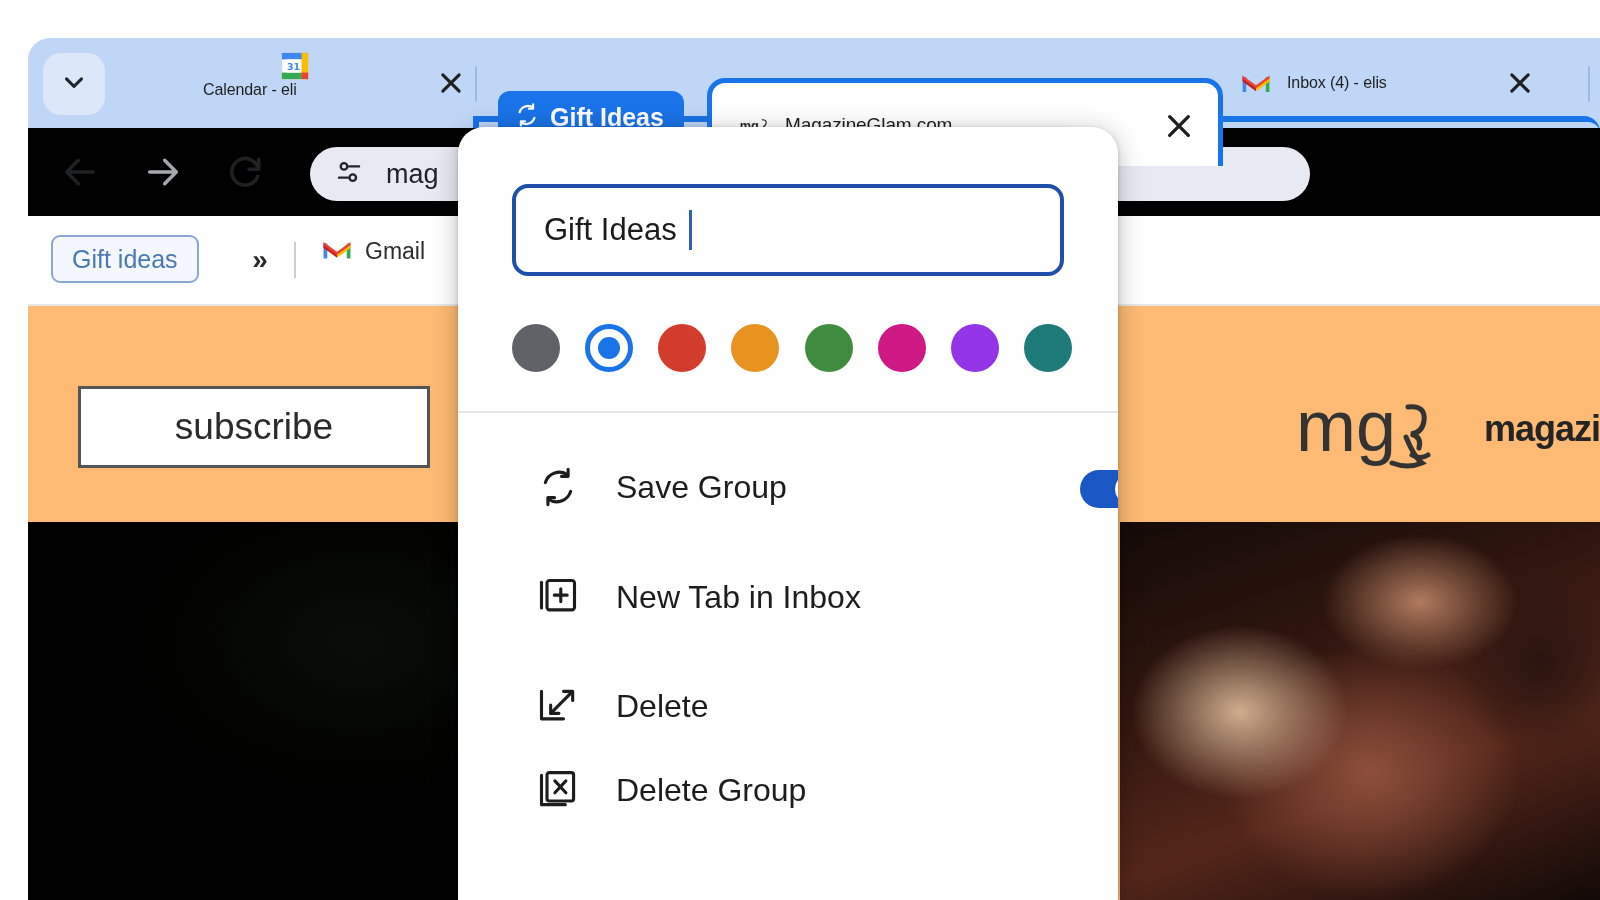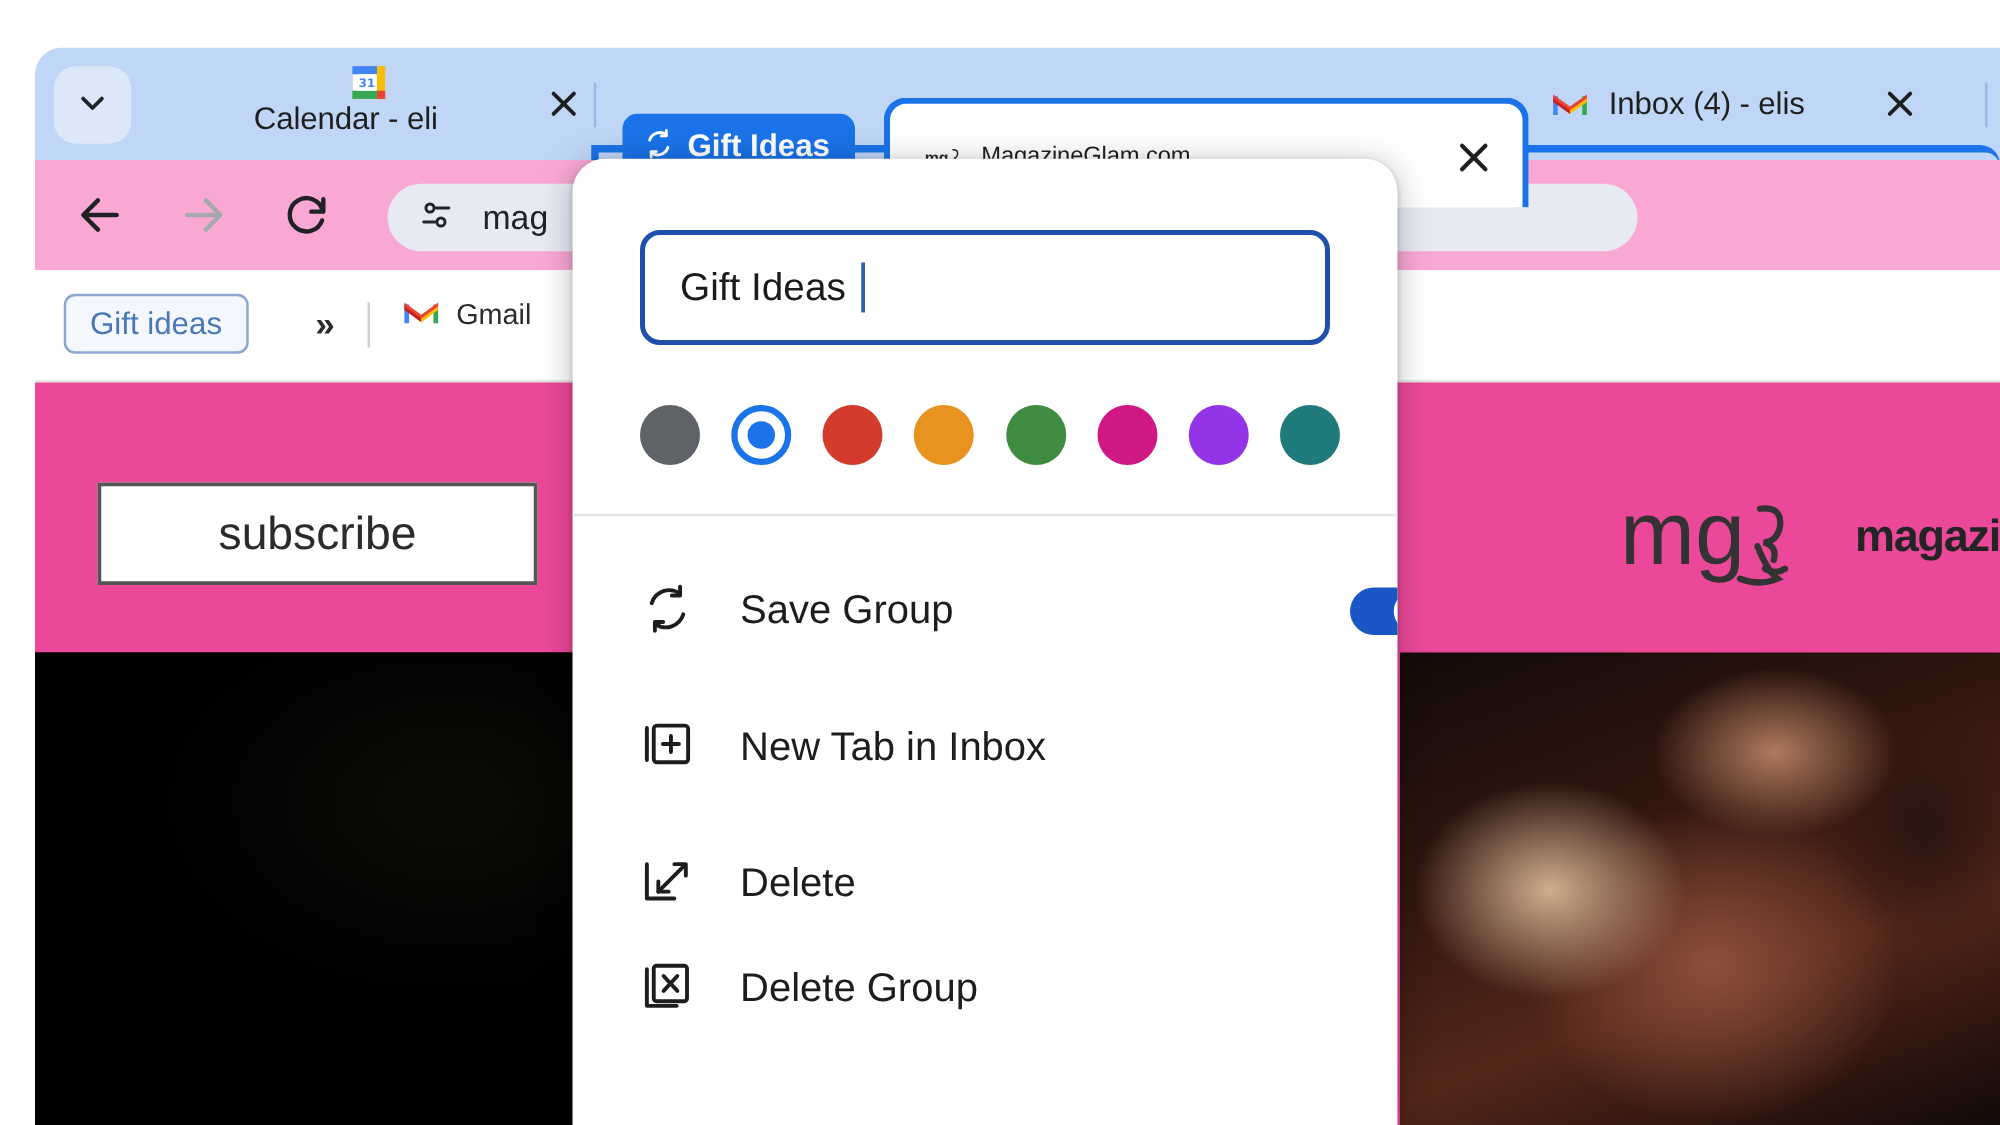--- a/index.html
+++ b/index.html
@@ -68,21 +68,21 @@
     width: 30px;
     height: 30px;
     flex: 0 0 30px;
     display: flex;
     align-items: center;
     justify-content: center;
     margin-right: 16px;
   }
 
   .tab-title {
-    font-size: 25px;
+    font-size: 16px;
     color: #1f1f1f;
     white-space: nowrap;
     overflow: hidden;
     letter-spacing: -0.1px;
   }
 
   .tab-close {
     position: absolute;
     width: 34px;
     height: 34px;
@@ -196,21 +196,21 @@
     width: 224px;
   }
 
   
   .toolbar {
     position: absolute;
     left: 0;
     top: 90px;
     width: 1572px;
     height: 88px;
-    background: #f9a8d4;
+    background: #000000;
     z-index: 3;
   }
 
   .nav-btn {
     position: absolute;
     top: 14px;
     width: 60px;
     height: 60px;
     display: flex;
     align-items: center;
@@ -302,21 +302,21 @@
     color: #2c2c2c;
   }
 
   
   .page-content {
     position: absolute;
     left: 0;
     top: 266px;
     width: 1572px;
     height: 596px;
-    background: #ec4899;
+    background: #fdba74;
     overflow: hidden;
     z-index: 2;
   }
   .content-divider {
     position: absolute;
     left: 0;
     top: 0;
     width: 1572px;
     height: 2px;
     background: #e6e6e6;
@@ -468,21 +468,21 @@
     background: #e4e6e9;
   }
 
   .menu-item {
     position: absolute;
     left: 0;
     width: 744px;
     height: 86px;
     display: flex;
     align-items: center;
-    padding-left: 54px;
+    padding-left: 78px;
     box-sizing: border-box;
   }
   .menu-icon {
     width: 48px;
     flex: 0 0 48px;
     display: flex;
     align-items: center;
     justify-content: flex-start;
   }
   .menu-label {

